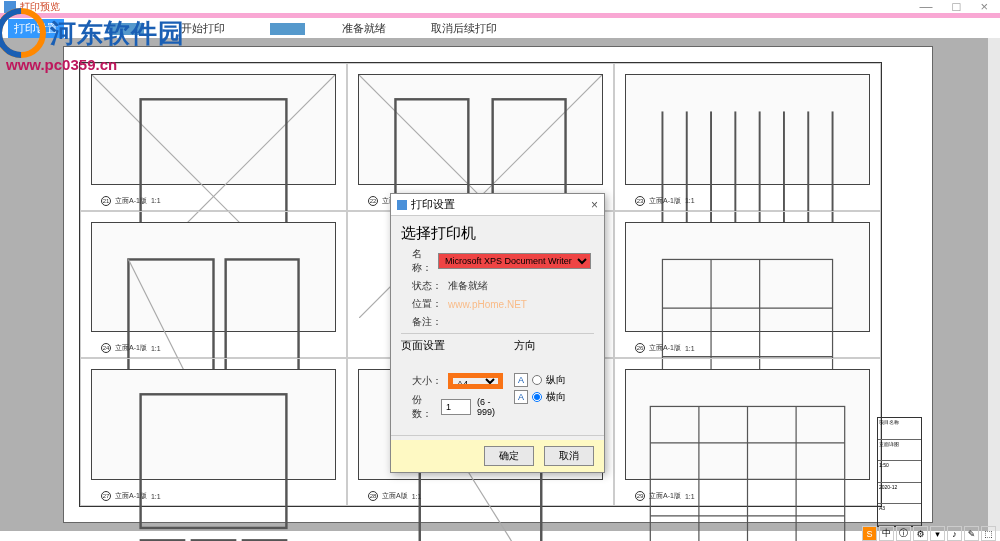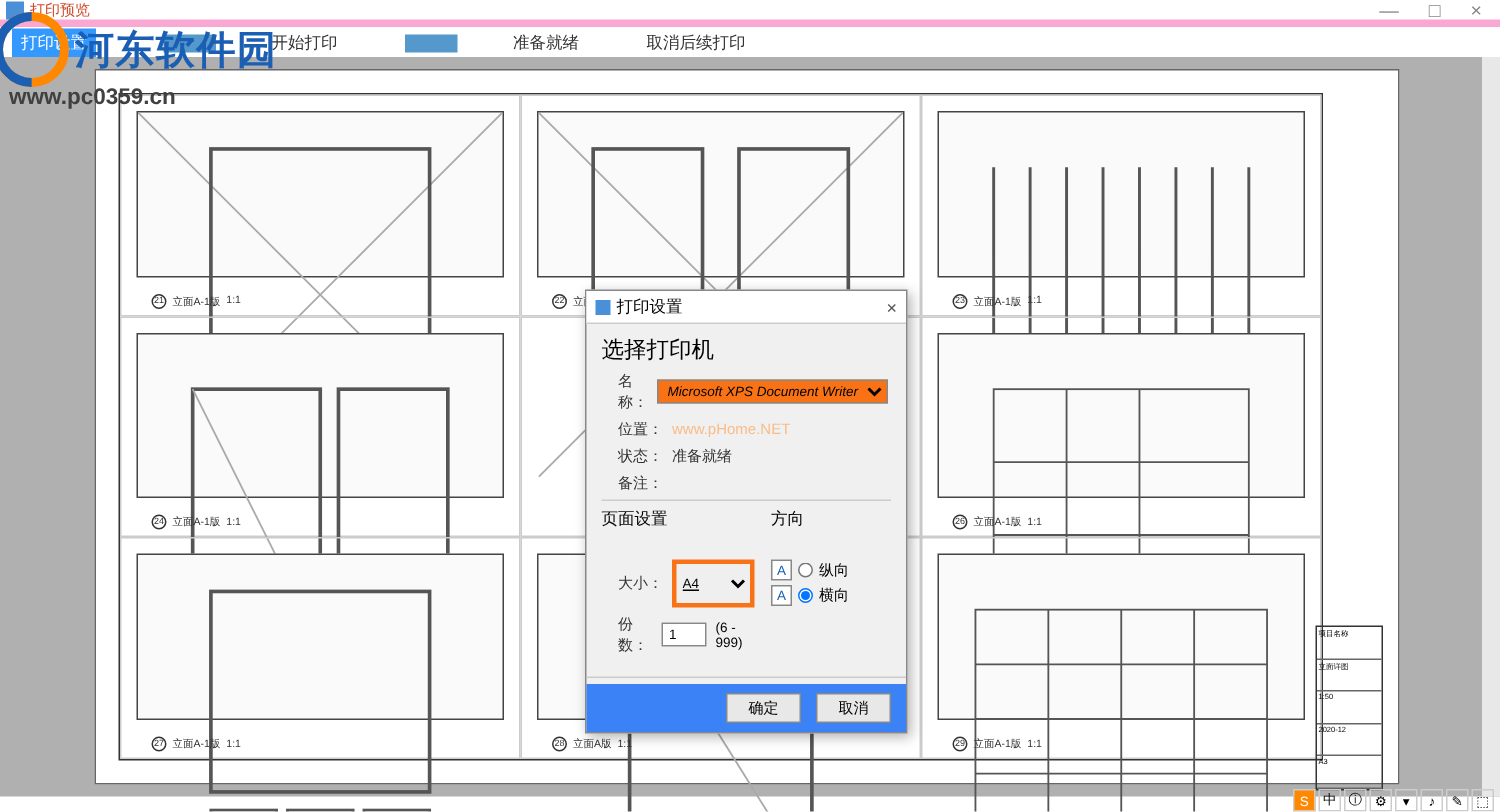--- a/index.html
+++ b/index.html
@@ -28,44 +28,44 @@
     .label-circle { width: 10px; height: 10px; border: 1px solid #333; border-radius: 50%; display: inline-flex; align-items: center; justify-content: center; font-size: 6px; }
     
     .title-block { position: absolute; right: 10px; top: 370px; width: 45px; height: 110px; border: 1px solid #333; font-size: 5px; display: flex; flex-direction: column; }
     .tb-row { border-bottom: 0.5px solid #666; flex: 1; padding: 1px; }
     
     .watermark { position: absolute; top: 8px; left: -4px; z-index: 100; pointer-events: none; }
     .wm-logo { display: flex; align-items: center; }
     .wm-ring { width: 50px; height: 50px; border: 6px solid #ff8800; border-radius: 50%; position: relative; }
     .wm-ring::before { content: ''; position: absolute; inset: -6px; border: 6px solid transparent; border-left-color: #1a5fb4; border-top-color: #1a5fb4; border-radius: 50%; transform: rotate(-45deg); }
     .wm-text { color: #1a5fb4; font-size: 26px; font-weight: bold; margin-left: 4px; letter-spacing: 1px; }
-    .wm-url { color: #404040; font-size: 15px; font-weight: bold; margin-top: -2px; margin-left: 10px; }
+    .wm-url { color: #be185d; font-size: 15px; font-weight: bold; margin-top: -2px; margin-left: 10px; }
     
     .dialog { position: absolute; top: 193px; left: 390px; width: 215px; background: #f0f0f0; border: 1px solid #888; box-shadow: 2px 2px 8px rgba(0,0,0,0.3); z-index: 200; font-size: 11px; }
     .dialog-title { background: #fff; padding: 3px 6px; display: flex; justify-content: space-between; align-items: center; border-bottom: 1px solid #ccc; }
     .dialog-title-icon { width: 10px; height: 10px; background: #4a90d9; display: inline-block; margin-right: 4px; vertical-align: middle; }
     .dialog-close { color: #555; cursor: pointer; font-size: 12px; }
     .dialog-body { padding: 6px 10px; }
     .section-hdr { font-size: 15px; margin: 2px 0; }
     .field-row { display: flex; align-items: center; margin: 4px 11px; gap: 6px; font-size: 10px; }
     .field-label { width: 30px; color: #333; }
-    .printer-select { flex: 1; font-size: 9px; height: 16px; border: 1px solid #888; background: #f97316; padding: 0 2px; font-style: italic; }
+    .printer-select { flex: 1; font-size: 9px; height: 16px; border: 1px solid #888; background: #ef4444; padding: 0 2px; }
     .field-value { flex: 1; color: #333; font-size: 10px; }
     .wm-link { color: #ff9944; opacity: 0.6; font-size: 10px; }
     hr { border: none; border-top: 1px solid #ccc; margin: 4px 0; }
     .two-col { display: flex; }
     .col { flex: 1; }
     .col-hdr { font-size: 11px; margin-bottom: 20px; }
-    .size-select { width: 55px; height: 32px; font-size: 9px; border: 3px solid #f97316; text-decoration: underline; }
+    .size-select { width: 55px; height: 16px; font-size: 9px; border: 5px solid #f97316; text-decoration: underline; }
     .spinner { width: 30px; height: 16px; font-size: 9px; border: 1px solid #888; text-align: center; }
     .range-txt { font-size: 9px; }
     .orient-row { display: flex; align-items: center; gap: 4px; margin: 3px 0; font-size: 10px; }
     .orient-icon { width: 14px; height: 14px; border: 1px solid #888; background: #fff; display: inline-flex; align-items: center; justify-content: center; font-size: 9px; color: #1a5fb4; }
     .radio { width: 10px; height: 10px; }
-    .dialog-footer { padding: 6px 10px; display: flex; justify-content: flex-end; gap: 10px; background: #3b82f6; }
+    .dialog-footer { padding: 6px 10px; display: flex; justify-content: flex-end; gap: 10px; background: #fef9c3; }
     .btn { padding: 2px 14px; font-size: 10px; border: 1px solid #888; background: #e8e8e8; cursor: pointer; }
     
     .taskbar { position: absolute; bottom: 0; right: 4px; display: flex; gap: 2px; font-size: 9px; align-items: center; }
     .tb-icon { width: 15px; height: 15px; border: 1px solid #ccc; display: inline-flex; align-items: center; justify-content: center; font-size: 9px; }
     
     .scrollbar-v { position: absolute; right: 0; top: 38px; bottom: 10px; width: 12px; background: #e8e8e8; }
   </style>
 </head>
 <body>
 
@@ -267,26 +267,26 @@
   </div>
   <div class="dialog-body">
     <div class="section-hdr">选择打印机</div>
     <div class="field-row">
       <span class="field-label">名称：</span>
       <select class="printer-select">
         <option>Microsoft XPS Document Writer</option>
       </select>
     </div>
     <div class="field-row">
+      <span class="field-label">状态：</span>
+      <span class="field-value">准备就绪</span>
+    </div>
+    <div class="field-row">
       <span class="field-label">位置：</span>
       <span class="field-value wm-link">www.pHome.NET</span>
-    </div>
-    <div class="field-row">
-      <span class="field-label">状态：</span>
-      <span class="field-value">准备就绪</span>
     </div>
     <div class="field-row">
       <span class="field-label">备注：</span>
       <span class="field-value"></span>
     </div>
     <hr>
     <div class="two-col">
       <div class="col">
         <div class="col-hdr">页面设置</div>
         <div class="field-row">

